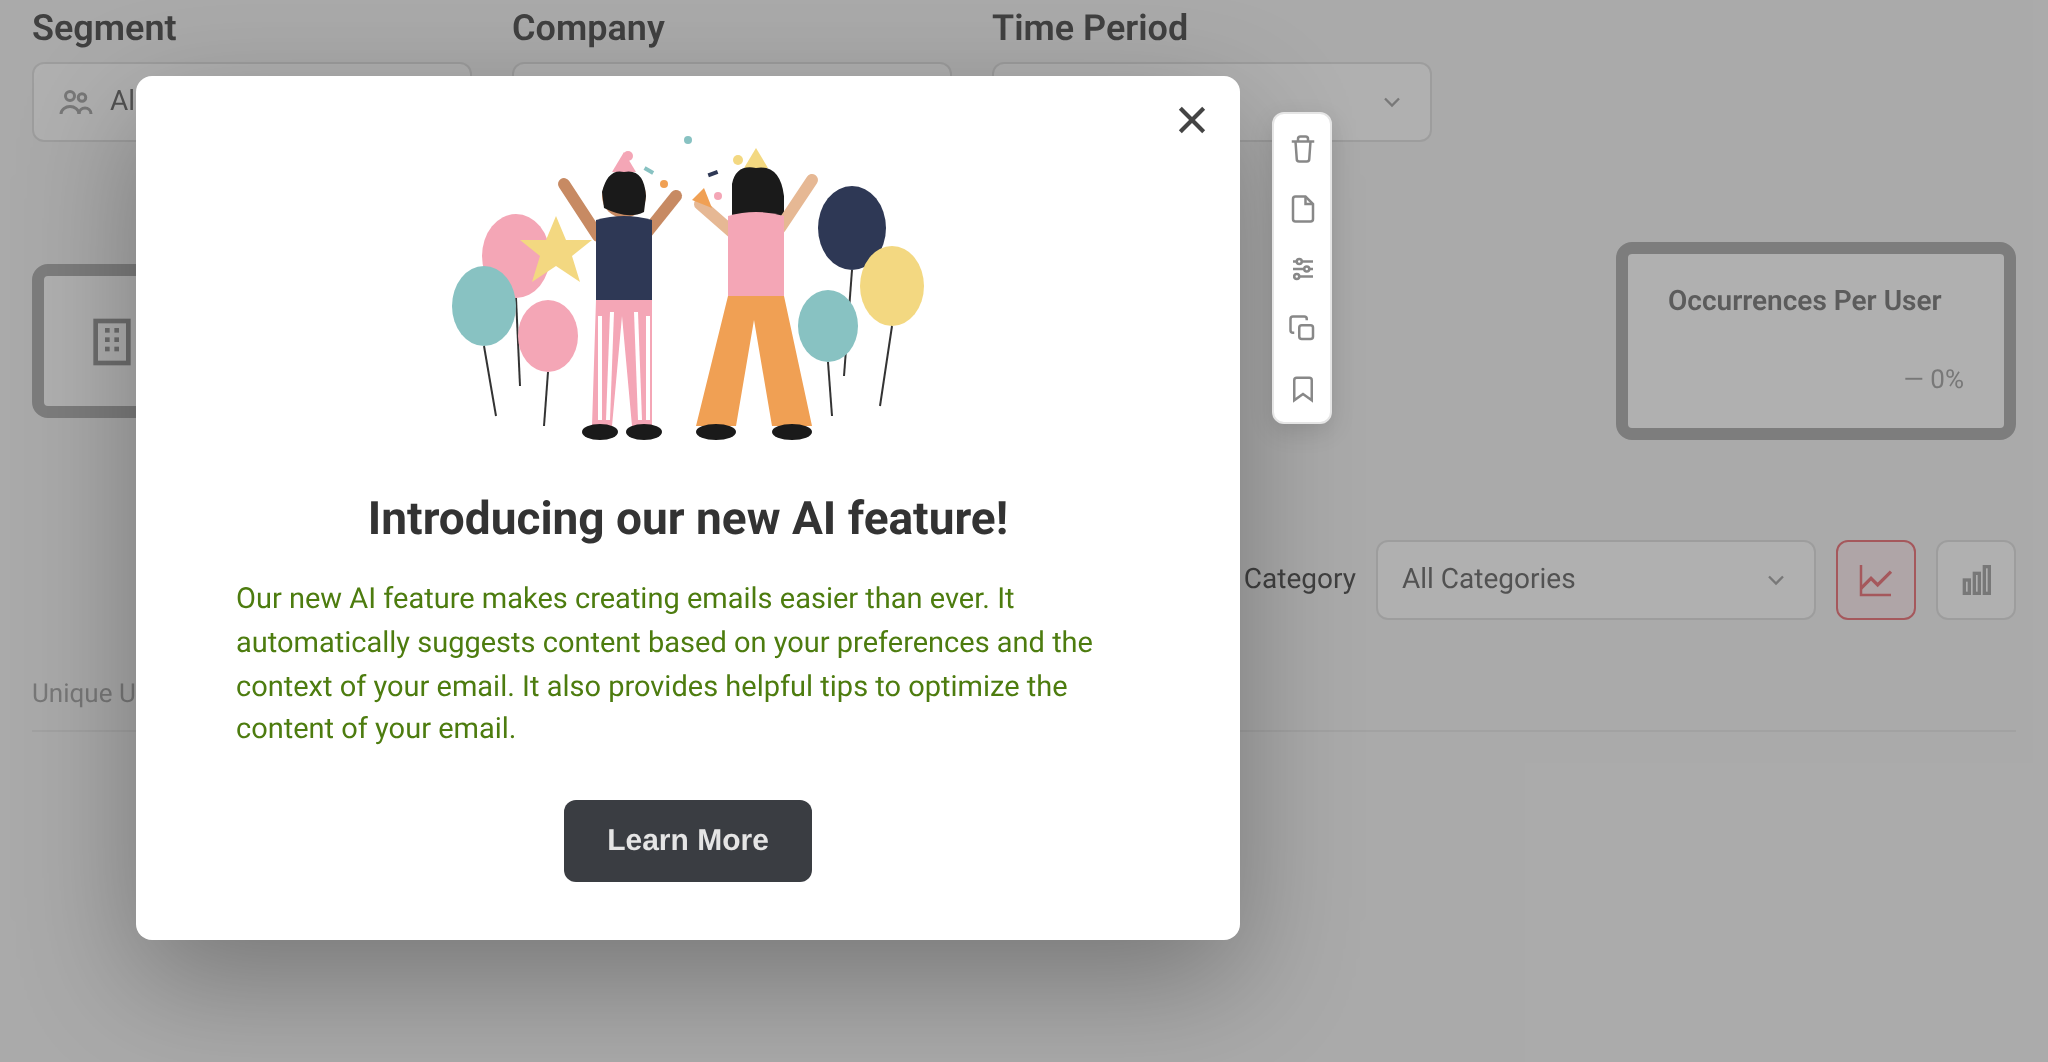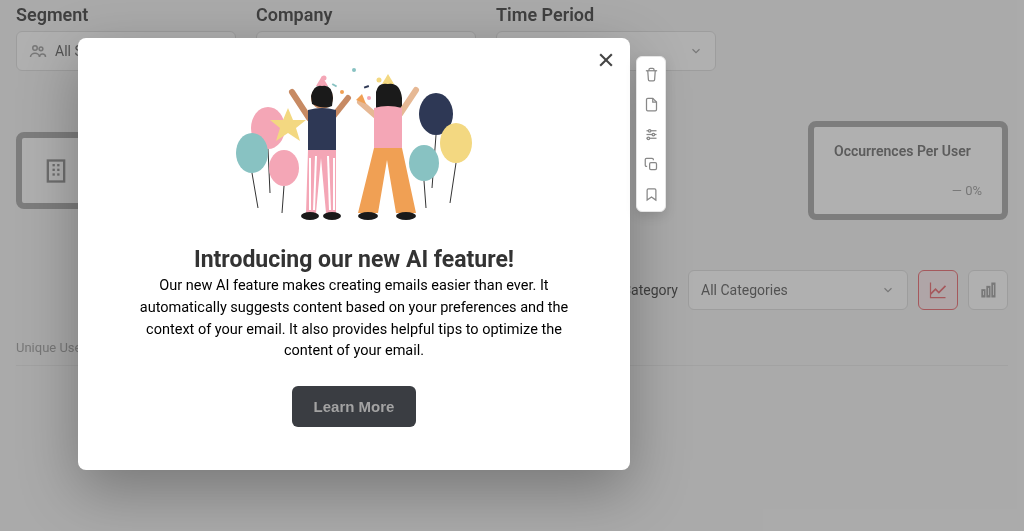--- a/index.html
+++ b/index.html
@@ -153,21 +153,21 @@
     .overlay {
       position: absolute;
       inset: 0;
       background: rgba(80, 80, 80, 0.45);
       z-index: 100;
     }
 
     .modal {
       position: absolute;
       top: 38px;
-      left: 78px;
+      left: 68px;
       width: 552px;
       height: 432px;
       background: white;
       border-radius: 8px;
       box-shadow: 0 20px 60px rgba(0,0,0,0.3);
       z-index: 101;
       display: flex;
       flex-direction: column;
       align-items: center;
       padding: 20px 50px 30px;
@@ -194,29 +194,29 @@
     .modal-title {
       font-size: 23px;
       font-weight: 700;
       color: #333;
       margin-top: 8px;
       text-align: center;
     }
 
     .modal-body {
       font-size: 14.5px;
-      color: #000000;
-      text-align: center;
-      margin-top: 2px;
+      color: #4d7c0f;
+      text-align: left;
+      margin-top: 16px;
       line-height: 1.5;
     }
 
     .modal-cta {
       background: #3a3d42;
-      color: #a3a3a3;
+      color: #e5e5e5;
       border: none;
       padding: 12px 22px;
       border-radius: 6px;
       font-size: 15px;
       font-weight: 600;
       margin-top: 24px;
       cursor: pointer;
     }
 
     .side-toolbar {

